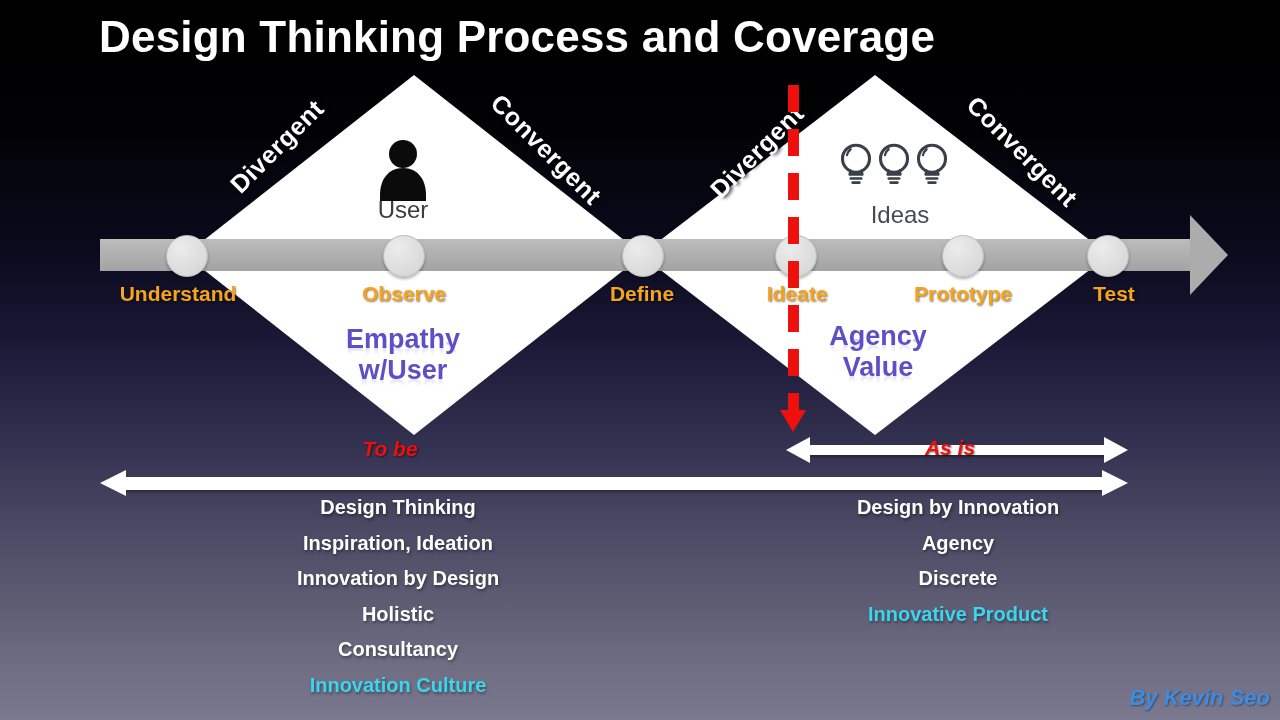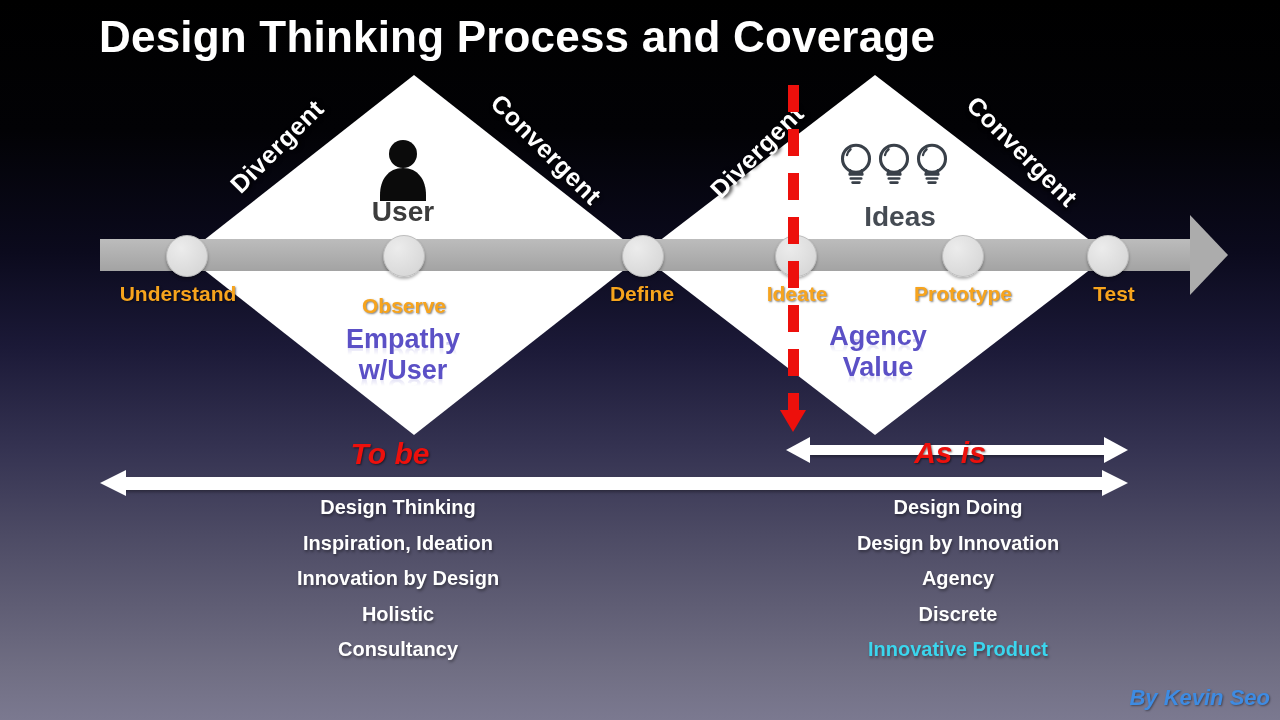--- a/index.html
+++ b/index.html
@@ -22,21 +22,21 @@
         background:radial-gradient(circle at 35% 30%,#ececec,#d2d2d2);box-shadow:0 2px 3px rgba(0,0,0,.3);}
   .stage-label{top:282px;width:160px;margin-left:-80px;text-align:center;color:#F7A41D;font-weight:bold;font-size:21px;text-shadow:1px 1px 2px rgba(0,0,0,.5);}
   
   .phase-label{color:#fff;font-weight:bold;font-size:25px;width:170px;text-align:center;letter-spacing:.5px;
                text-shadow:2px 2px 4px rgba(0,0,0,.85);}
   #ph-dl{left:192px;top:132px;transform:rotate(-45deg);}
   #ph-cl{left:461px;top:135px;transform:rotate(45deg);}
   #ph-dr{left:672px;top:137px;transform:rotate(-45deg);}
   #ph-cr{left:937px;top:137px;transform:rotate(45deg);}
   
-  .icon-caption{width:140px;text-align:center;font-weight:bold;font-size:28px;}
+  .icon-caption{width:140px;text-align:center;font-weight:normal;font-size:24px;}
   #user-caption{left:333px;top:196px;color:#3c3c3c;}
   #ideas-caption{left:830px;top:201px;color:#454b53;}
   .bulb-row{left:838px;top:142px;display:flex;gap:2px;}
   
   .center-label{width:300px;text-align:center;font-weight:bold;font-size:27px;color:#5B50C6;}
   .center-label span{display:block;line-height:31px;
     -webkit-box-reflect:below -14px linear-gradient(transparent 55%,rgba(0,0,0,.35));}
   #empathy-label{left:253px;top:324px;}
   #create-label{left:728px;top:321px;}
   
@@ -45,21 +45,21 @@
   .red-arrowhead{left:780px;top:410px;width:0;height:0;border-left:13px solid transparent;border-right:13px solid transparent;border-top:22px solid #ED100C;}
   
   .shaft{background:#fff;box-shadow:0 2px 3px rgba(0,0,0,.35);}
   .head{width:0;height:0;}
   #asis-shaft{left:810px;top:445px;width:294px;height:10px;}
   #asis-head-l{left:786px;top:437px;border-top:13px solid transparent;border-bottom:13px solid transparent;border-right:24px solid #fff;}
   #asis-head-r{left:1104px;top:437px;border-top:13px solid transparent;border-bottom:13px solid transparent;border-left:24px solid #fff;}
   #long-shaft{left:124px;top:477px;width:980px;height:13px;}
   #long-head-l{left:100px;top:470px;border-top:13px solid transparent;border-bottom:13px solid transparent;border-right:26px solid #fff;}
   #long-head-r{left:1102px;top:470px;border-top:13px solid transparent;border-bottom:13px solid transparent;border-left:26px solid #fff;}
-  .state-label{width:200px;text-align:center;color:#ED100C;font-style:italic;font-weight:bold;font-size:30px;text-shadow:1px 1px 2px rgba(0,0,0,.5);}
+  .state-label{width:200px;text-align:center;color:#ED100C;font-style:italic;font-weight:bold;font-size:21px;text-shadow:1px 1px 2px rgba(0,0,0,.5);}
   #to-be{left:290px;top:437px;}
   #as-is{left:850px;top:436px;}
   
   .coverage{top:490px;width:420px;text-align:center;color:#fff;font-weight:bold;font-size:20px;line-height:35.6px;text-shadow:1px 2px 3px rgba(0,0,0,.4);}
   #coverage-left{left:188px;}
   #coverage-right{left:748px;}
   .coverage .accent{color:#3BD6EE;}
   
   .signature{left:1120px;top:685px;width:150px;text-align:right;color:#3E8BE2;font-size:22px;font-weight:bold;font-style:italic;text-shadow:1px 1px 2px rgba(0,0,0,.4);}
 </style>
@@ -110,21 +110,21 @@
 <div class="abs bar-head"></div>
 
 <div class="abs node" style="left:166px;"></div>
 <div class="abs node" style="left:383px;"></div>
 <div class="abs node" style="left:622px;"></div>
 <div class="abs node" style="left:775px;"></div>
 <div class="abs node" style="left:942px;"></div>
 <div class="abs node" style="left:1087px;"></div>
 
 <div class="abs stage-label" style="left:178px;">Understand</div>
-<div class="abs stage-label" style="left:404px;margin-top:12px;">Observe</div>
+<div class="abs stage-label" style="left:404px;">Observe</div>
 <div class="abs stage-label" style="left:642px;">Define</div>
 <div class="abs stage-label" style="left:797px;">Ideate</div>
 <div class="abs stage-label" style="left:963px;">Prototype</div>
 <div class="abs stage-label" style="left:1114px;">Test</div>
 
 <div class="abs center-label" id="empathy-label">
   <span>Empathy</span>
   <span>w/User</span>
 </div>
 <div class="abs center-label" id="create-label">
@@ -145,22 +145,22 @@
 
 <div class="abs state-label" id="to-be">To be</div>
 <div class="abs state-label" id="as-is">As is</div>
 
 <div class="abs coverage" id="coverage-left">
   <div>Design Thinking</div>
   <div>Inspiration, Ideation</div>
   <div>Innovation by Design</div>
   <div>Holistic</div>
   <div>Consultancy</div>
+  <div class="accent">Innovation Culture</div>
 </div>
 <div class="abs coverage" id="coverage-right">
-  <div>Design Doing</div>
   <div>Design by Innovation</div>
   <div>Agency</div>
   <div>Discrete</div>
   <div class="accent">Innovative Product</div>
 </div>
 
 <div class="abs signature">By Kevin Seo</div>
 
 </body></html>

